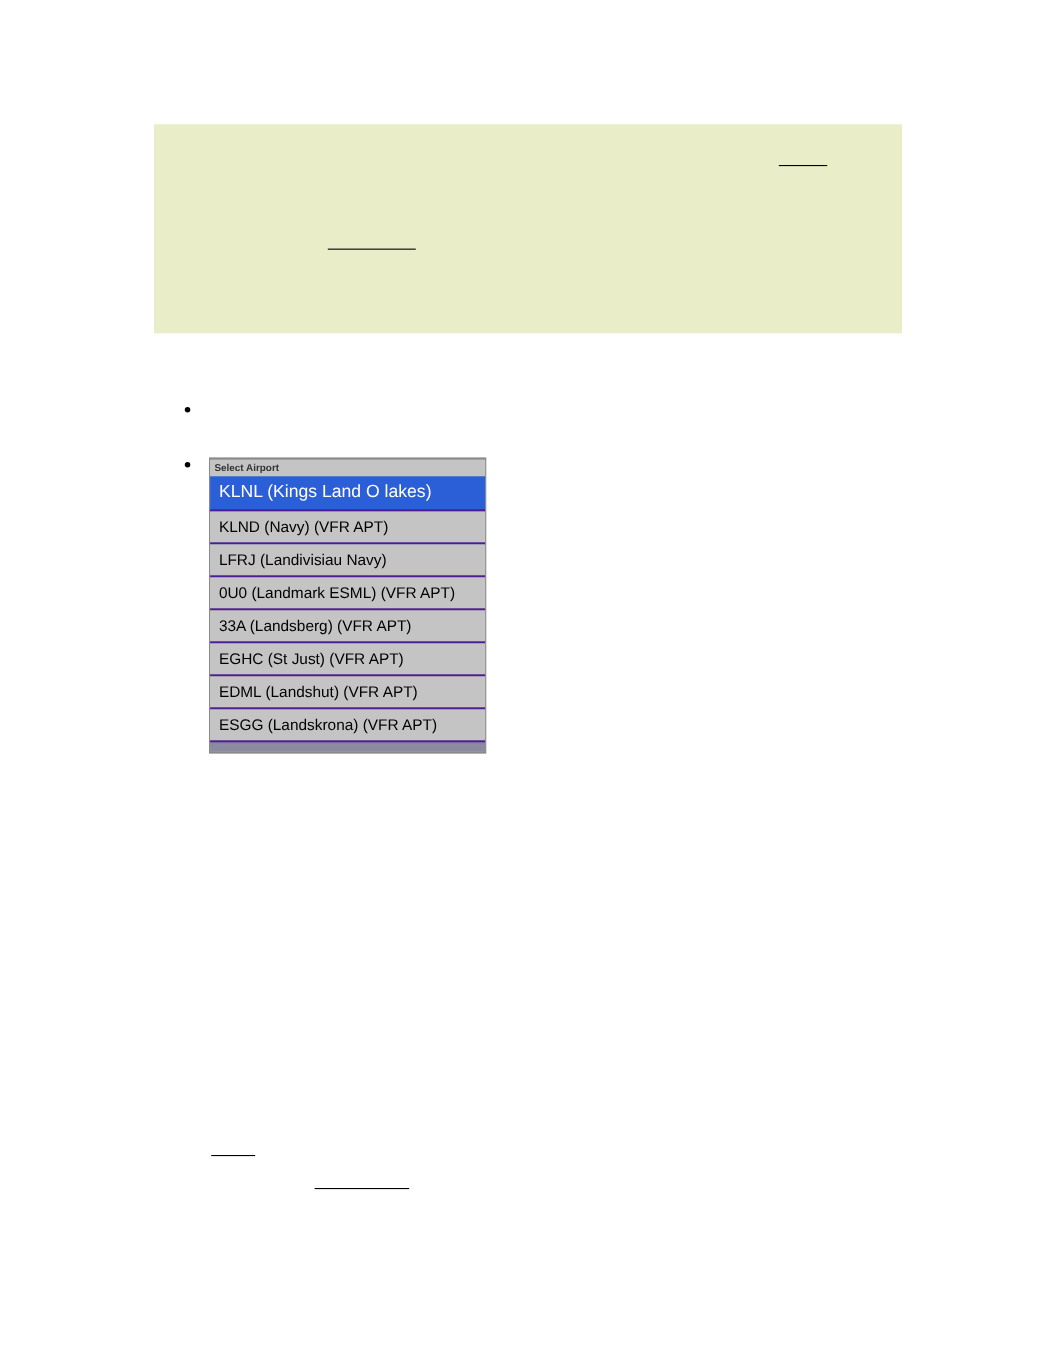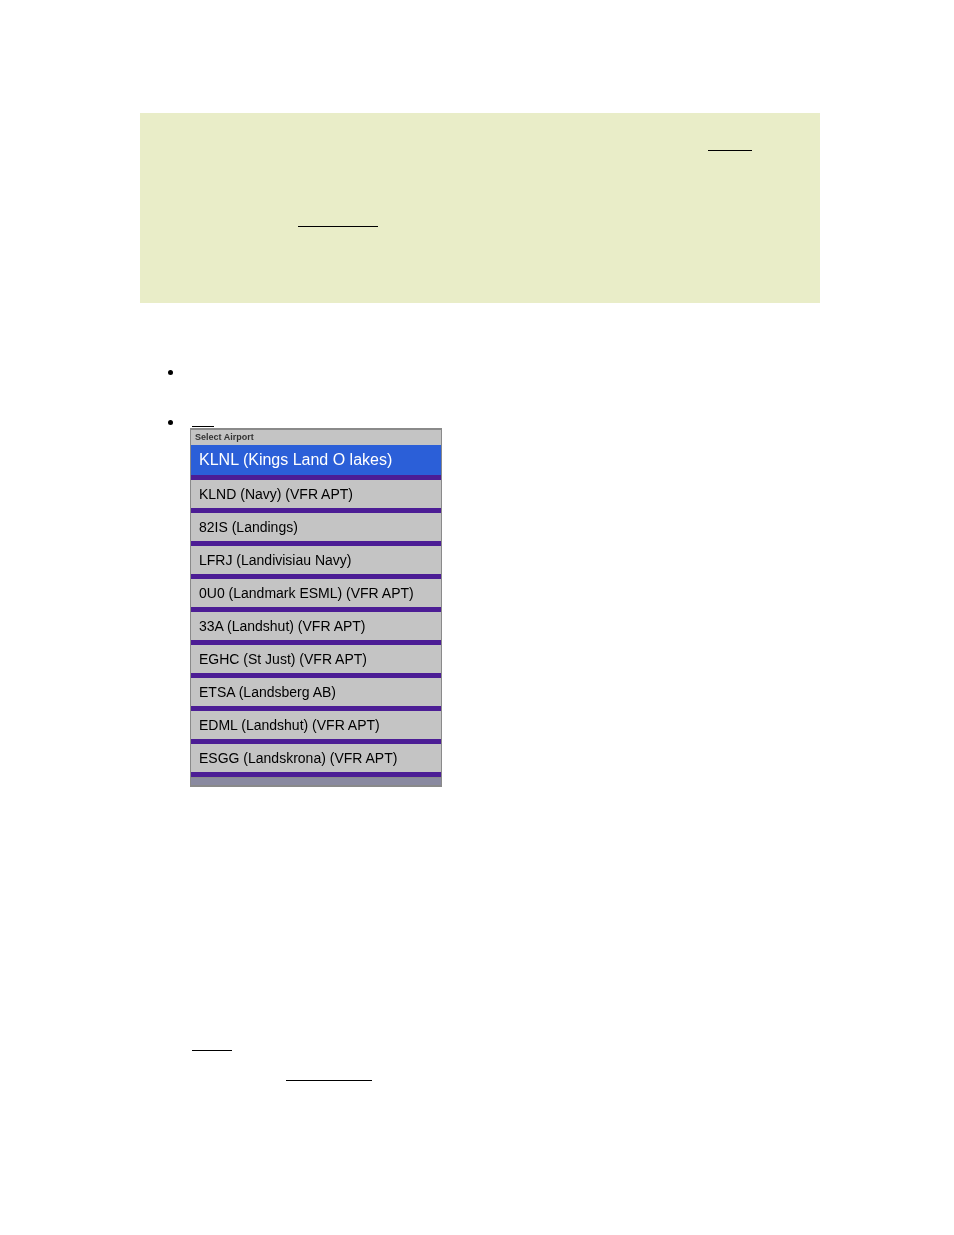--- a/index.html
+++ b/index.html
@@ -6,39 +6,39 @@
   body {
     width: 954px;
     height: 1235px;
     background: #ffffff;
     font-family: Arial, Helvetica, sans-serif;
     position: relative;
   }
   .panel {
     position: absolute;
     left: 190px;
-    top: 428px;
+    top: 416px;
     width: 252px;
     border: 1px solid #8a8a8a;
     background: #c4c4c4;
     border-top: 2px solid #8a8a8a;
     border-bottom: 2px solid #8a8a8a;
   }
   .panel-title {
     font-size: 9px;
     font-weight: bold;
     color: #333;
     padding: 2px 4px 3px 4px;
     background: #c4c4c4;
   }
   .list-item {
     font-size: 14px;
     padding: 6px 8px;
     background: #c4c4c4;
-    border-bottom: 5px solid #4c1d95;
+    border-bottom: 2px solid #4c1d95;
     color: #000;
     cursor: default;
     position: relative;
   }
   .list-item.selected {
     background: #2b5fd8;
     color: #ffffff;
     font-size: 16px;
   }
   .panel-footer {
@@ -80,36 +80,30 @@
 <div class="panel">
   <div class="panel-title">Select Airport</div>
 
   <div class="list-item selected">
     <span>KLNL (Kings Land O lakes)</span>
   </div>
   <div class="list-item">
     <span>KLND (Navy) (VFR APT)</span>
   </div>
   <div class="list-item">
-    <span>82IS (Landings)</span>
-  </div>
-  <div class="list-item">
     <span>LFRJ (Landivisiau Navy)</span>
   </div>
   <div class="list-item">
     <span>0U0 (Landmark ESML) (VFR APT)</span>
   </div>
   <div class="list-item">
-    <span>33A (Landshut) (VFR APT)</span>
+    <span>33A (Landsberg) (VFR APT)</span>
   </div>
   <div class="list-item">
     <span>EGHC (St Just) (VFR APT)</span>
-  </div>
-  <div class="list-item">
-    <span>ETSA (Landsberg AB)</span>
   </div>
   <div class="list-item">
     <span>EDML (Landshut) (VFR APT)</span>
   </div>
   <div class="list-item">
     <span>ESGG (Landskrona) (VFR APT)</span>
   </div>
 
   <div class="panel-footer"></div>
 </div>

